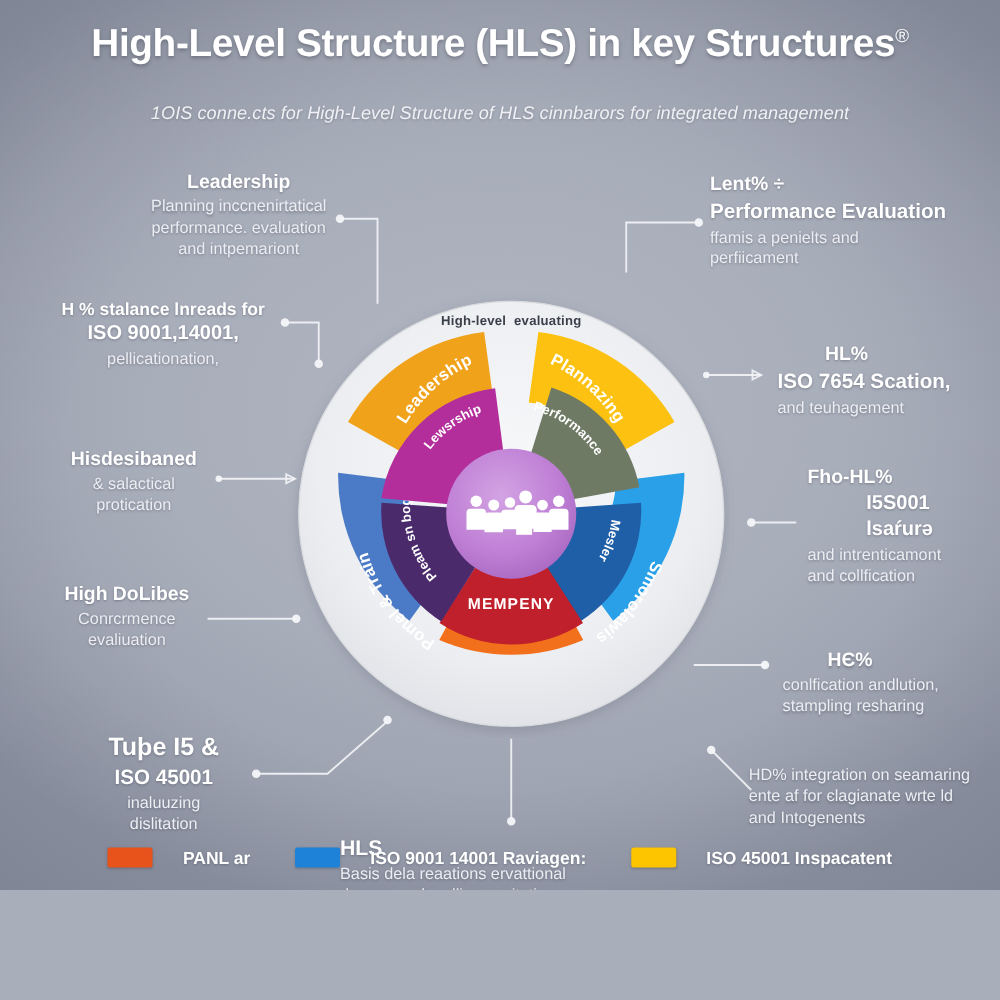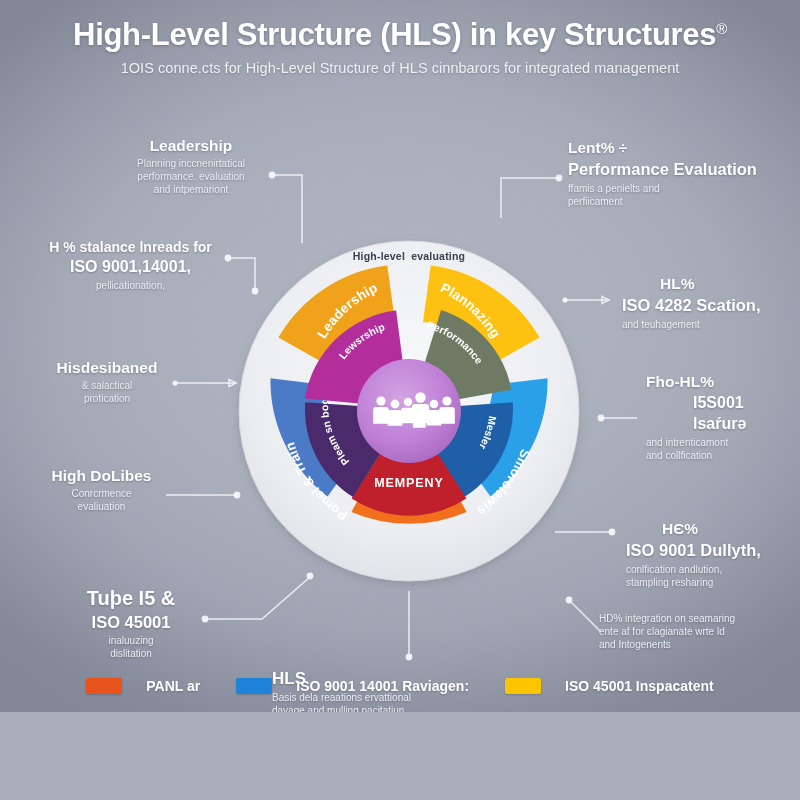--- a/index.html
+++ b/index.html
@@ -49,27 +49,28 @@
     line-height: 1.12;
     text-shadow: 0 1px 3px rgba(40,44,55,0.34);
     padding: 0 22px;
   }
   #title .reg {
     font-size: 15px;
     vertical-align: super;
     font-weight: normal;
   }
   #subtitle {
-    margin-top: 7px;
+    margin-top: 30px;
     font-size: 14.5px;
     color: #f0f1f5;
     font-weight: normal;
     letter-spacing: 0.05px;
     text-shadow: 0 1px 2px rgba(40,44,55,0.26);
     padding: 0 40px;
+    font-style: italic;
   }
 
   
   #wheel-wrap {
     position: absolute;
     left: 230px;
     top: 232px;
     width: 358px;
     height: 358px;
     z-index: 6;
@@ -106,21 +107,21 @@
     font-size: 15.5px;
     font-weight: bold;
     margin-bottom: 1px;
   }
   .callout .c-head-2 {
     font-size: 15.5px;
     font-weight: bold;
     margin-bottom: 1px;
   }
   .callout .c-body {
-    font-size: 10px;
+    font-size: 13px;
     font-weight: normal;
     color: #eceef3;
   }
   .c-right { text-align: left; }
   .c-left  { text-align: center; }
   .c-center { }
 
   
   #connectors {
     position: absolute;
@@ -388,34 +389,33 @@
 
   <div class="callout c-center" style="left:568px; top:138px; width:226px;">
     <div class="c-head">Lent% ÷</div>
     <div class="c-head-2" style="font-size:16.5px;">Performance Evaluation</div>
     <div class="c-body" style="white-space:pre-line;">ffamis a penielts and
 perfiicament</div>
   </div>
 
   <div class="callout c-right" style="left:622px; top:274px; width:172px;">
     <div class="c-head" style="margin-left:38px;">HL%</div>
-    <div class="c-head-2" style="font-size:16.5px;">ISO 4282 Scation,</div>
+    <div class="c-head-2" style="font-size:16.5px;">ISO 7654 Scation,</div>
     <div class="c-body" style="white-space:pre-line;">and teuhagement</div>
   </div>
 
   <div class="callout c-right" style="left:646px; top:372px; width:152px;">
     <div class="c-head">Fho-HL%</div>
     <div class="c-head-2" style="font-size:16px;margin-left:47px;">I5S001 lsaŕurə</div>
     <div class="c-body" style="white-space:pre-line;">and intrenticamont
 and collfication</div>
   </div>
 
   <div class="callout c-right" style="left:626px; top:519px; width:172px;">
     <div class="c-head" style="margin-left:36px;">HЄ%</div>
-    <div class="c-head-2" style="font-size:16.5px;">ISO 9001 Dullyth,</div>
     <div class="c-body" style="white-space:pre-line;">conlfication andlution,
 stampling resharing</div>
   </div>
 
   <div class="callout c-right" style="left:566px; top:612px; width:232px;margin-left:33px;">
     <div class="c-body" style="white-space:pre-line;">HD% integration on ѕeamaring
 ente аf for єlagianate wrte ld
 and Intogenents</div>
   </div>
 

